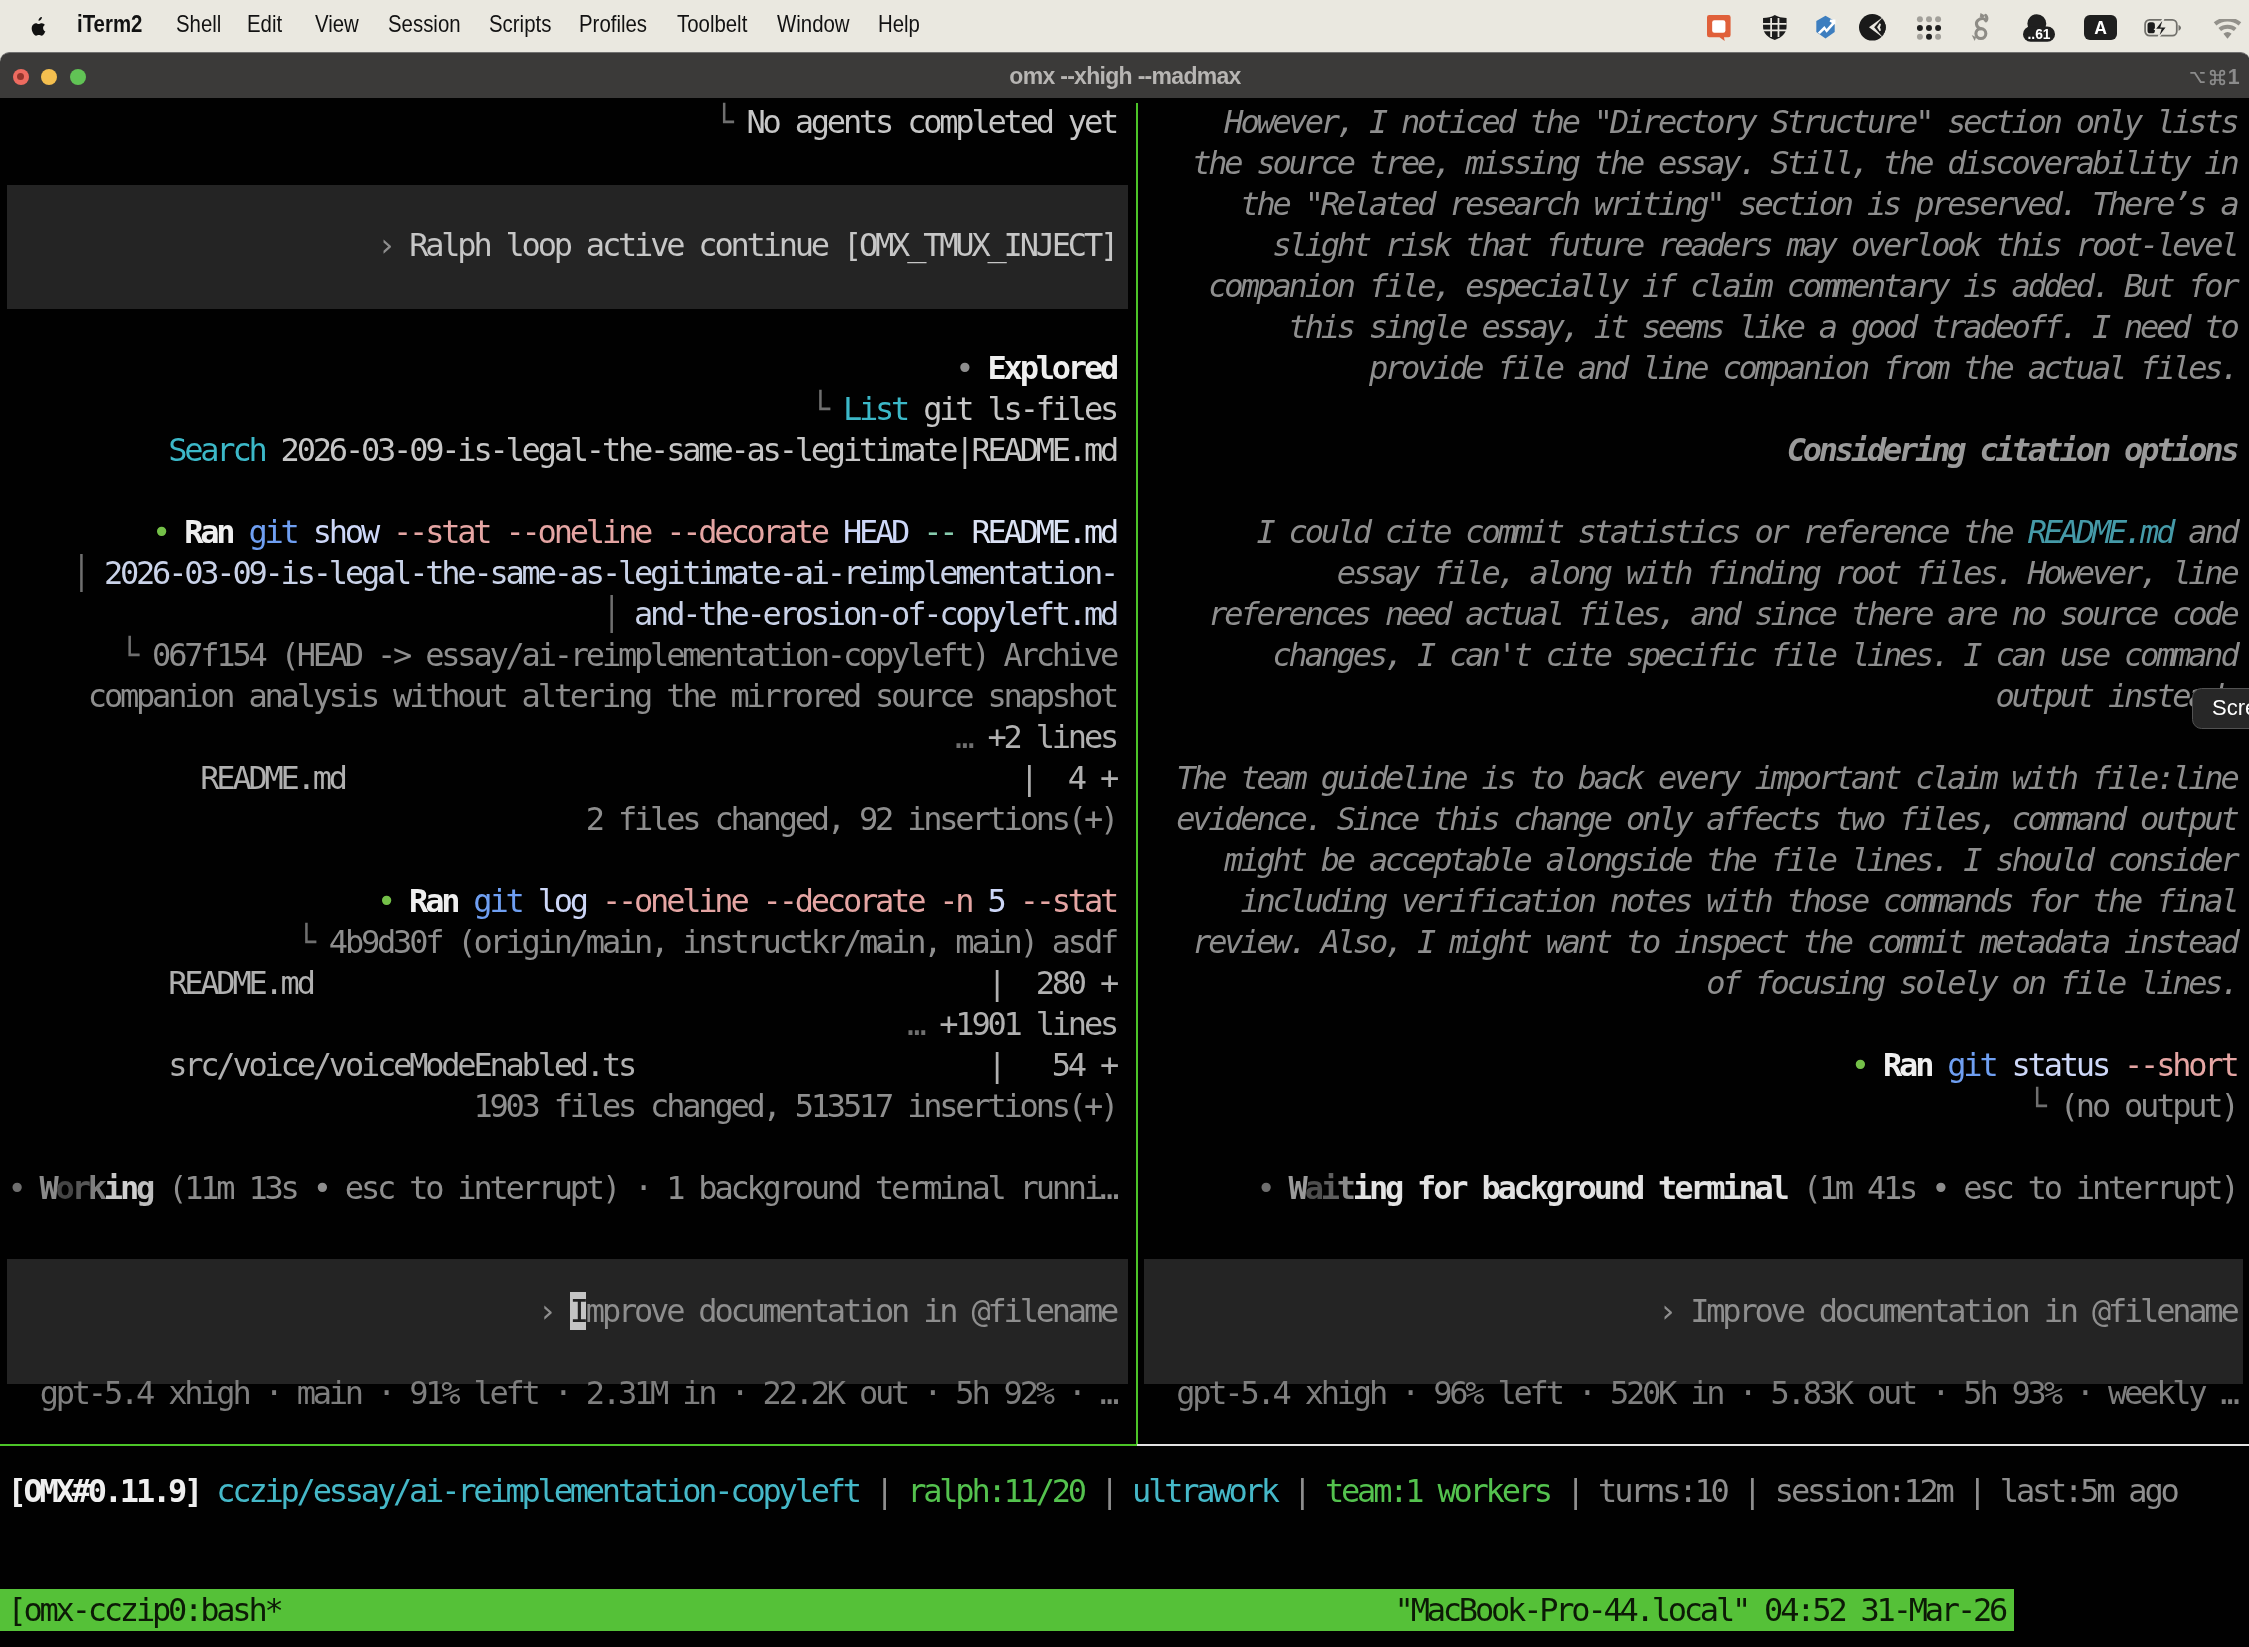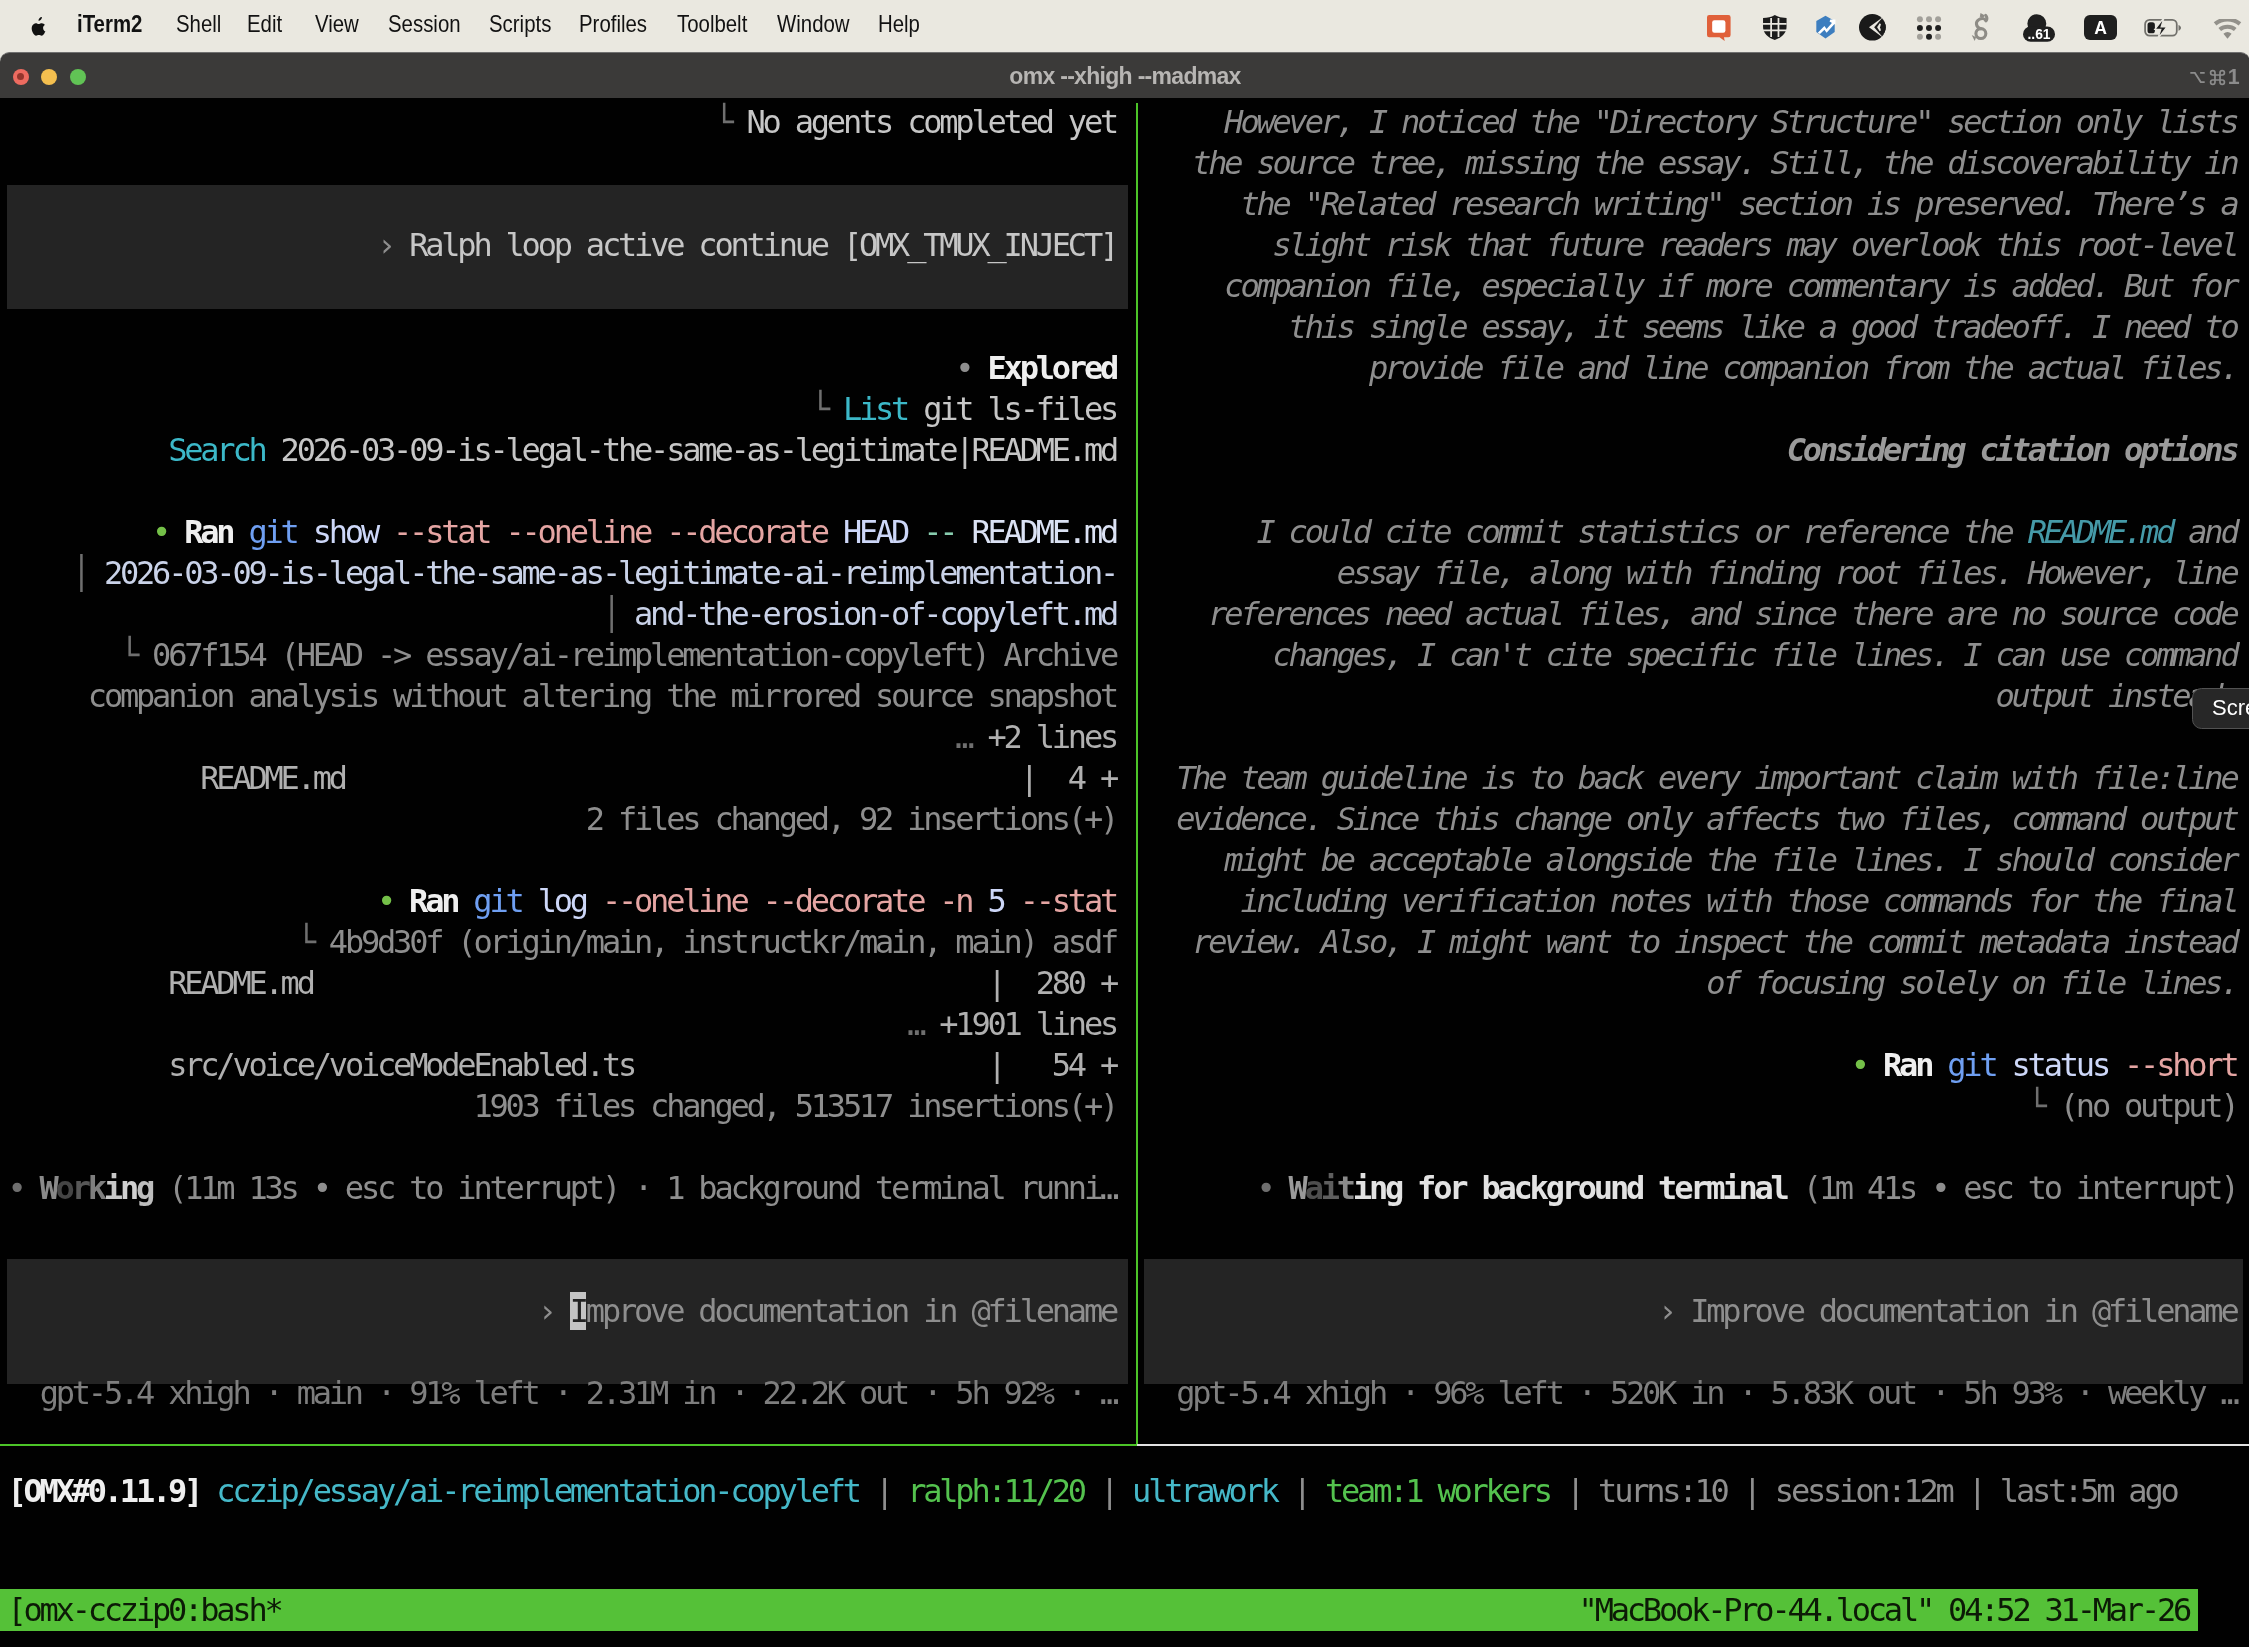--- a/index.html
+++ b/index.html
@@ -34,21 +34,21 @@
 .cy2{ color:#45b8c8; }
 .gr { color:#54c24e;margin-top:39px; }
 .fn { color:#c9d2e8; }
 .th { color:#8e8e8e; font-style:italic; }
 .th2{ color:#9a9a9a; font-style:italic;margin-top:47px; }
 .lk { color:#459aa8; font-style:italic; }
 .cur{ background:#c4c4c4; color:#222; }
 .vdiv { position:absolute; left:1136px; top:103px; width:2.2px; height:1342px; background:#4cc428; }
 .hl-g { position:absolute; left:0; top:1444px; width:1137px; height:2.2px; background:#4cc428; }
 .hl-w { position:absolute; left:1137px; top:1444px; width:1113px; height:2.2px; background:#e2e2e2; }
-.tmuxbar { position:absolute; left:0; top:1589px; width:2198px; height:42px; background:#55c138; }
+.tmuxbar { position:absolute; left:0; top:1589px; width:2014px; height:42px; background:#55c138; }
 .tmuxbar pre { position:static; color:#0c1a06; line-height:42px; display:inline-block; }
 .scre { position:absolute; left:2192px; top:688px; width:70px; height:41px; background:#272727;
   border:1.5px solid #525252; border-radius:9.6px; color:#fff; font-family:"Liberation Sans",sans-serif;
   font-size:22px; line-height:37px; padding-left:19px; }
 </style></head>
 <body>
 <div class="deskstrip"></div>
 <div class="titlebar"></div>
 <div class="tl" style="left:12.5px;background:#ed6b60"></div>
 <div style="position:absolute;left:17px;top:73px;width:7.4px;height:7.4px;border-radius:50%;background:#93352c"></div>
@@ -192,21 +192,21 @@
 <span class="t">• </span><b><span style="color:#8a8a8a">W</span><span style="color:#454545">o</span><span style="color:#575757">r</span><span style="color:#7e7e7e">k</span><span style="color:#c8c8c8">i</span><span style="color:#d0d0d0">n</span><span style="color:#bdbdbd">g</span></b><span class="d"> (11m 13s • esc to interrupt) · 1 background terminal runni…</span>
 
 
 <span class="d">› </span><span class="cur">I</span><span class="d">mprove documentation in @filename</span>
 
   <span class="d2">gpt-5.4 xhigh · main · 91% left · 2.31M in · 22.2K out · 5h 92% · …</span></pre>
 <pre style="left:1144px;top:102px">  <i class="th">However, I noticed the "Directory Structure" section only lists</i>
   <i class="th">the source tree, missing the essay. Still, the discoverability in</i>
   <i class="th">the "Related research writing" section is preserved. There’s a</i>
   <i class="th">slight risk that future readers may overlook this root-level</i>
-  <i class="th">companion file, especially if more commentary is added. But for</i>
+  <i class="th">companion file, especially if claim commentary is added. But for</i>
   <i class="th">this single essay, it seems like a good tradeoff. I need to</i>
   <i class="th">provide file and line companion from the actual files.</i>
 
   <b><i class="th2">Considering citation options</i></b>
 
   <i class="th">I could cite commit statistics or reference the </i><i class="lk">README.md</i><i class="th"> and</i>
   <i class="th">essay file, along with finding root files. However, line</i>
   <i class="th">references need actual files, and since there are no source code</i>
   <i class="th">changes, I can't cite specific file lines. I can use command</i>
   <i class="th">output instead.</i>

